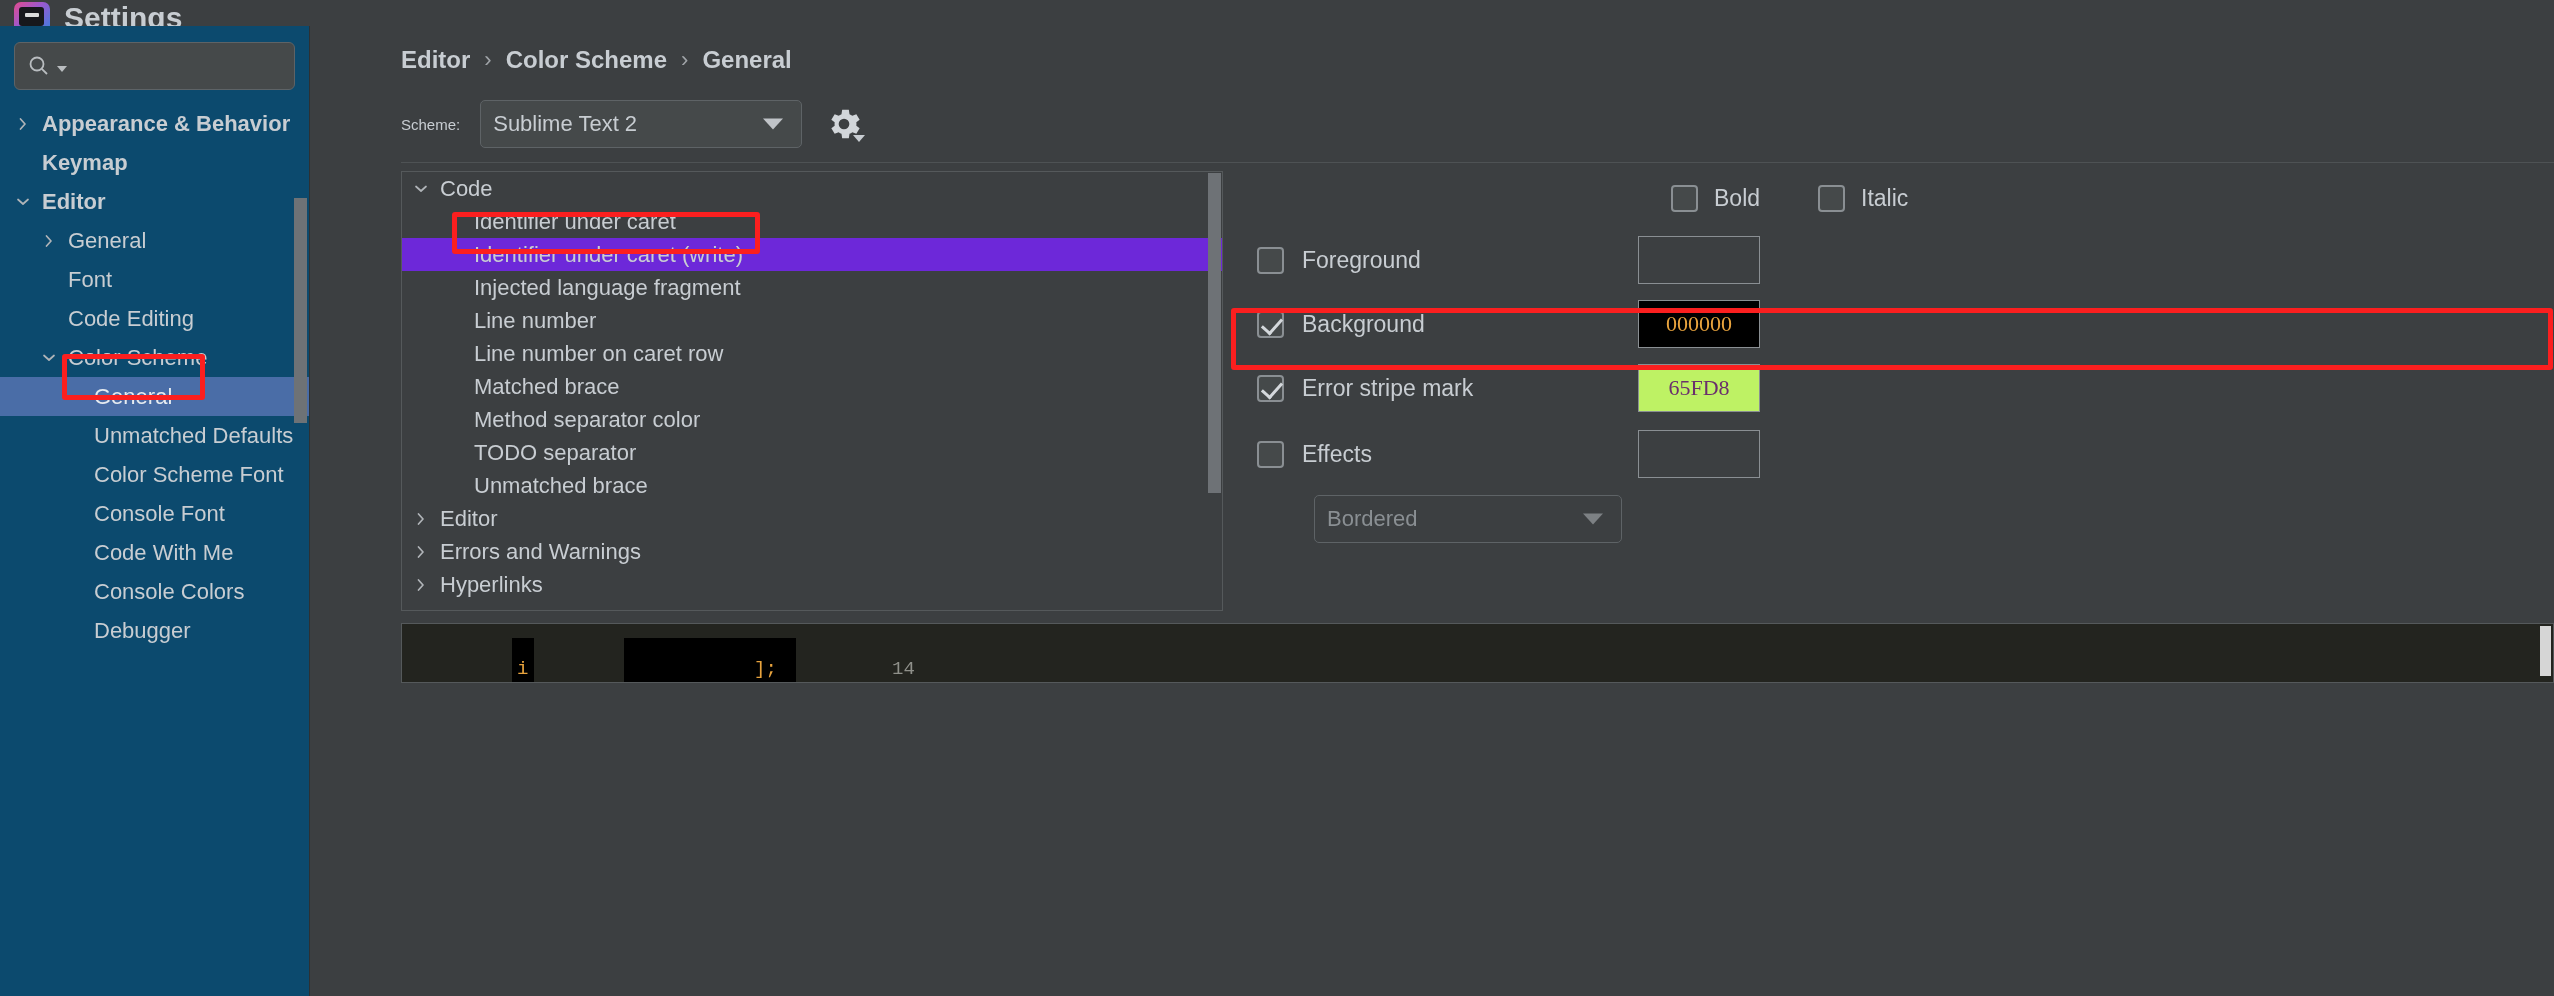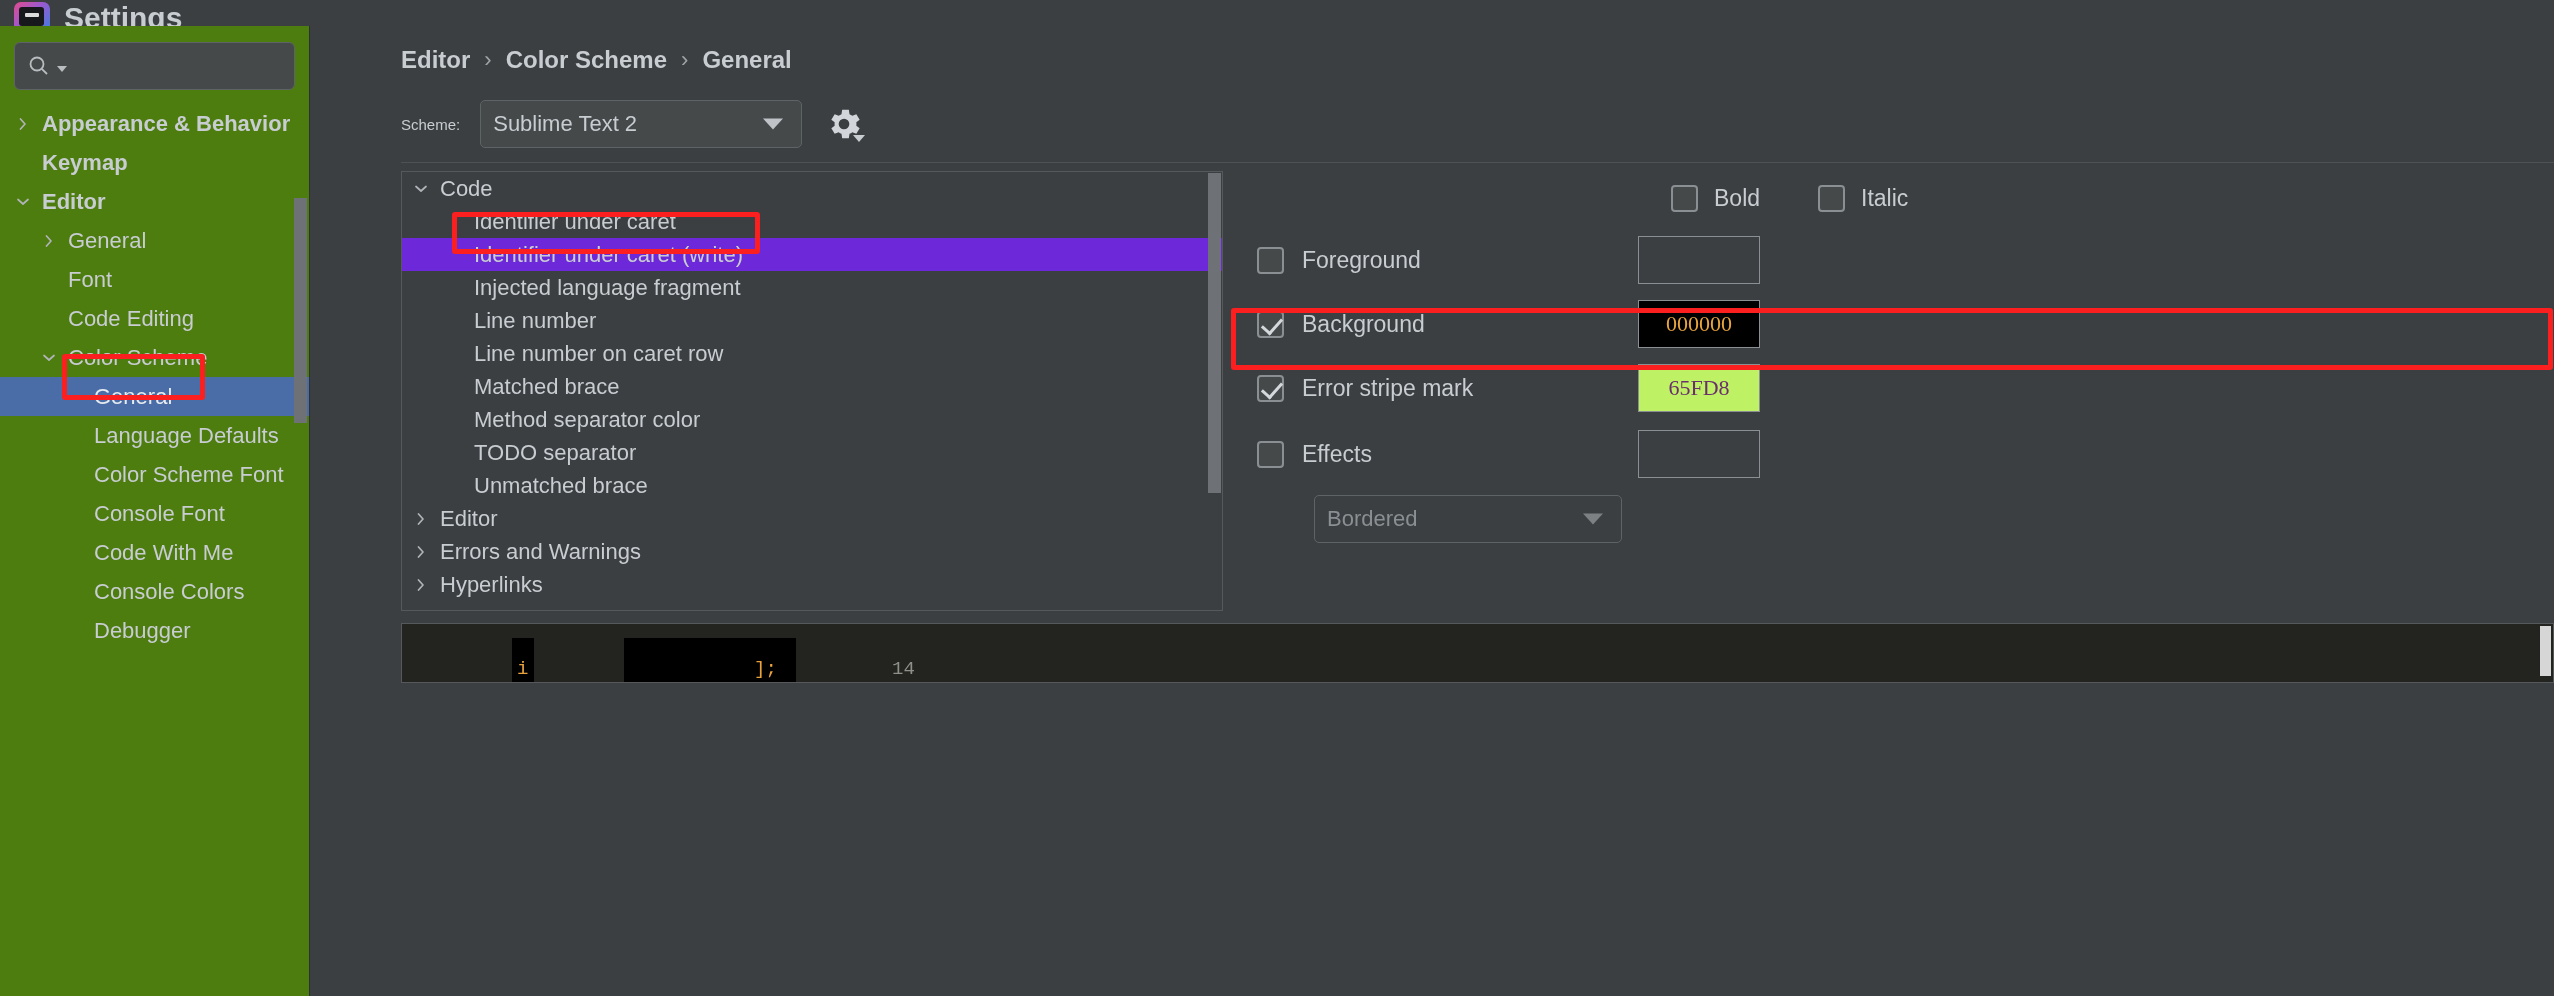--- a/index.html
+++ b/index.html
@@ -37,21 +37,21 @@
     background: #dcdcdc; border-radius: 1px; z-index: 2;
   }
   #title-text {
     font-size: 30px; font-weight: 700; color: #c8cdd2;
     line-height: 26px; margin-bottom: -5px; white-space: nowrap;
   }
 
   
   #sidebar {
     position: absolute; left: 0; top: 26px; width: 310px; height: 970px;
-    background: #4d7c0f;
+    background: #0c4a6e;
     border-right: 1px solid #2e3133;
     overflow: hidden;
   }
   #search-wrap { padding: 16px 14px 0 14px; }
   #search-box {
     height: 48px; background: #45494a; border: 1px solid #5e6366; border-radius: 6px;
     display: flex; align-items: center; gap: 6px; padding: 0 12px;
   }
   #search-box svg { flex: none; }
   #search-input {
@@ -270,21 +270,21 @@
             </svg>
           </span>
           <span class="nav-label" style="margin-left: 6px;">Color Scheme</span>
         </div>
         <div class="nav-item selected">
           <span class="nav-arrow" style="margin-left: 62px;"></span>
           <span class="nav-label" style="margin-left: 6px;">General</span>
         </div>
         <div class="nav-item">
           <span class="nav-arrow" style="margin-left: 62px;"></span>
-          <span class="nav-label" style="margin-left: 6px;">Language Defaults</span>
+          <span class="nav-label" style="margin-left: 6px;">Unmatched Defaults</span>
         </div>
         <div class="nav-item">
           <span class="nav-arrow" style="margin-left: 62px;"></span>
           <span class="nav-label" style="margin-left: 6px;">Color Scheme Font</span>
         </div>
         <div class="nav-item">
           <span class="nav-arrow" style="margin-left: 62px;"></span>
           <span class="nav-label" style="margin-left: 6px;">Console Font</span>
         </div>
         <div class="nav-item">

